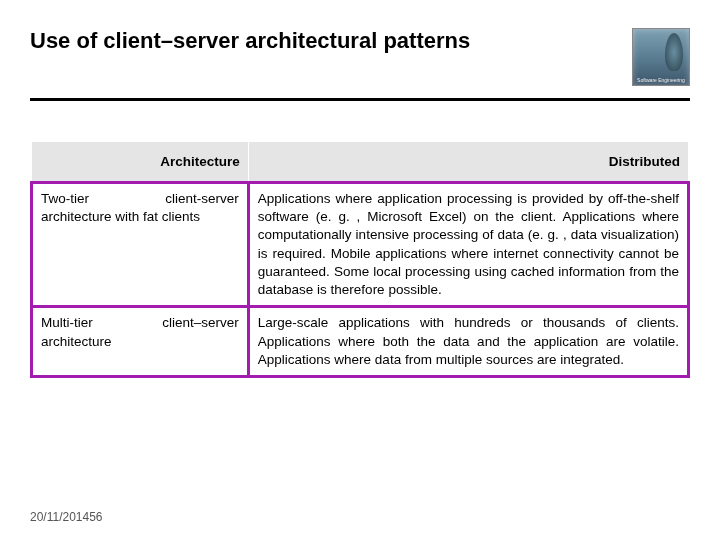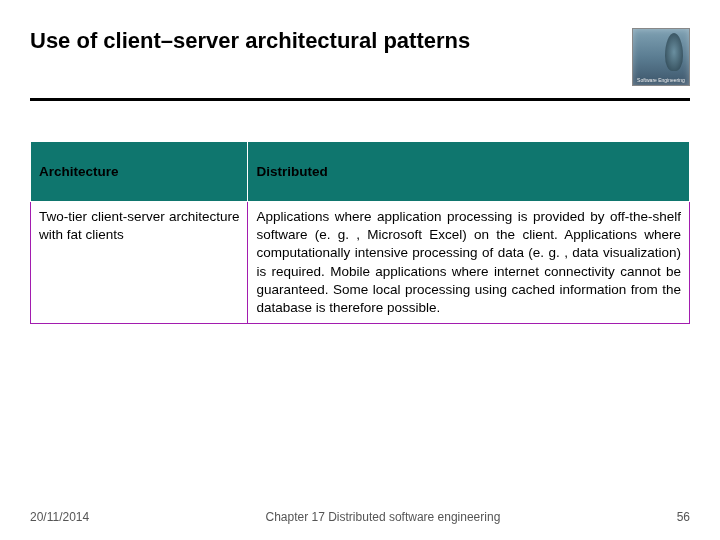--- a/index.html
+++ b/index.html
@@ -59,30 +59,30 @@
     border: none;
     border-top: 3px solid #000;
     margin: 12px 0 40px 0;
   }
   table.arch {
     width: 100%;
     border-collapse: collapse;
     font-size: 13.5px;
   }
   table.arch th {
-    background: #0f766e;
+    background: #e5e5e5;
     color: #000;
     font-weight: bold;
-    text-align: left;
-    padding: 22px 8px;
+    text-align: right;
+    padding: 12px 8px;
     border: 1px solid #fff;
   }
   table.arch th:first-child { width: 33%; }
   table.arch td {
-    border: 1px solid #a21caf;
+    border: 3px solid #a21caf;
     padding: 6px 8px;
     vertical-align: top;
     text-align: justify;
     line-height: 1.35;
   }
   .footer {
     position: absolute;
     left: 30px;
     right: 30px;
     bottom: 16px;
@@ -116,22 +116,25 @@
       <tr>
         <th>Architecture</th>
         <th>Distributed</th>
       </tr>
     </thead>
     <tbody>
       <tr>
         <td>Two-tier client-server architecture with fat clients</td>
         <td>Applications where application processing is provided by off-the-shelf software (e. g. , Microsoft Excel) on the client. Applications where computationally intensive processing of data (e. g. , data visualization) is required. Mobile applications where internet connectivity cannot be guaranteed. Some local processing using cached information from the database is therefore possible.</td>
       </tr>
+      <tr>
+        <td>Multi-tier client–server architecture</td>
+        <td>Large-scale applications with hundreds or thousands of clients. Applications where both the data and the application are volatile. Applications where data from multiple sources are integrated.</td>
+      </tr>
     </tbody>
   </table>
 
   <div class="footer">
     <span>20/11/2014</span>
-    <span class="center">Chapter 17 Distributed software engineering</span>
     <span>56</span>
   </div>
 
 </div>
 
 </body></html>

